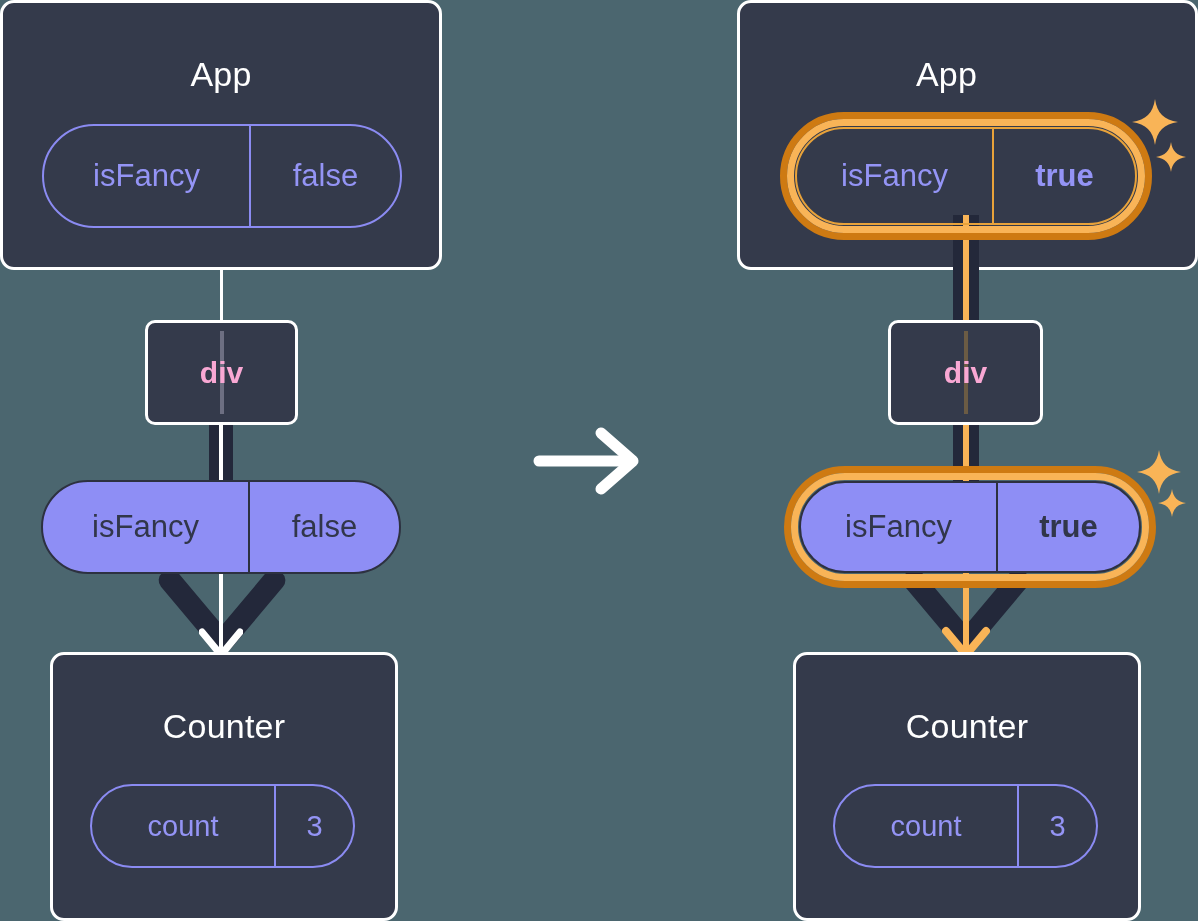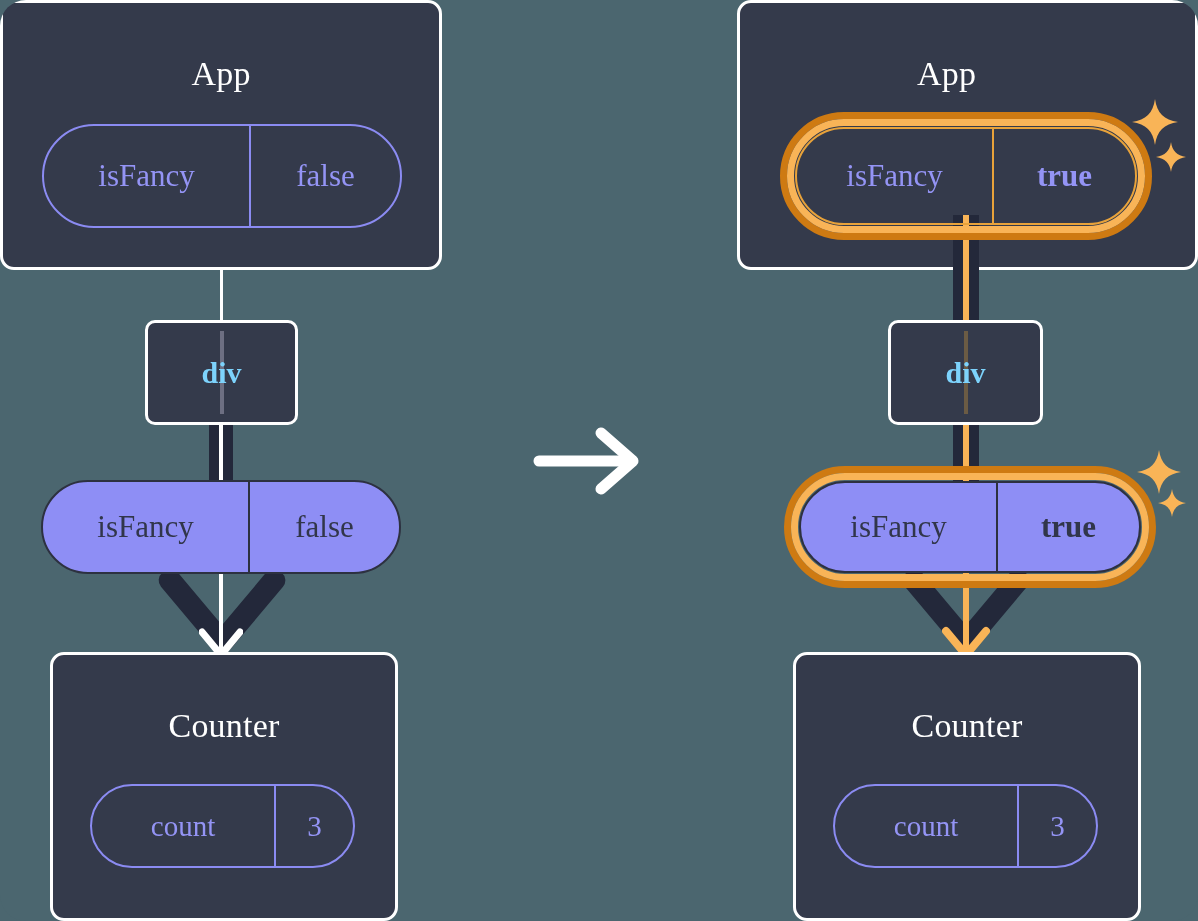--- a/index.html
+++ b/index.html
@@ -5,23 +5,22 @@
   html, body {
     margin: 0;
     padding: 0;
     background: #4b666f;
   }
   #stage {
     position: relative;
     width: 1198px;
     height: 921px;
     background: #4b666f;
-    font-family: Liberation Serif, serif;
+    font-family: Liberation Sans, sans-serif;
     overflow: hidden;
-    border-radius: 26px;
   }
 
   
   .comp-box {
     position: absolute;
     background: #343a4b;
     border: 3px solid #ffffff;
     border-radius: 14px;
     box-sizing: border-box;
     z-index: 5;
@@ -39,21 +38,21 @@
   .div-box {
     position: absolute;
     background: #343a4b;
     border: 3px solid #ffffff;
     border-radius: 10px;
     box-sizing: border-box;
     z-index: 8;
     display: flex;
     align-items: center;
     justify-content: center;
-    color: #7dd3fc;
+    color: #f9a8d4;
     font-size: 30px;
     font-weight: 700;
   }
   .div-box .lbl { position: relative; z-index: 3; }
   
   .div-wire {
     position: absolute;
     top: 8px; bottom: 8px;
     width: 4px;
     left: 50%;

